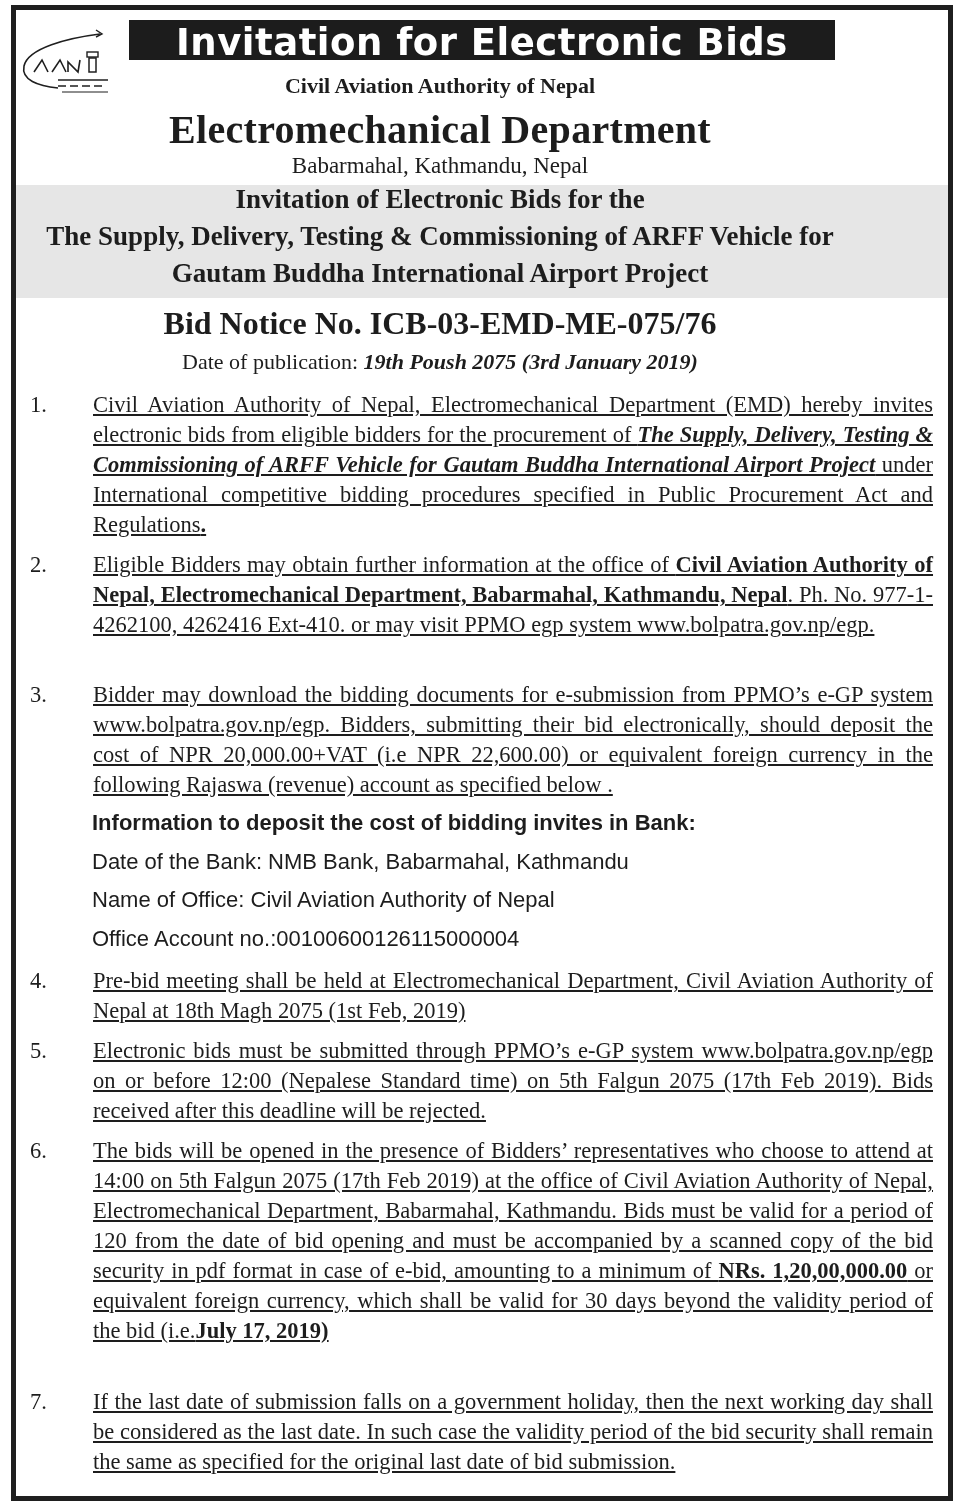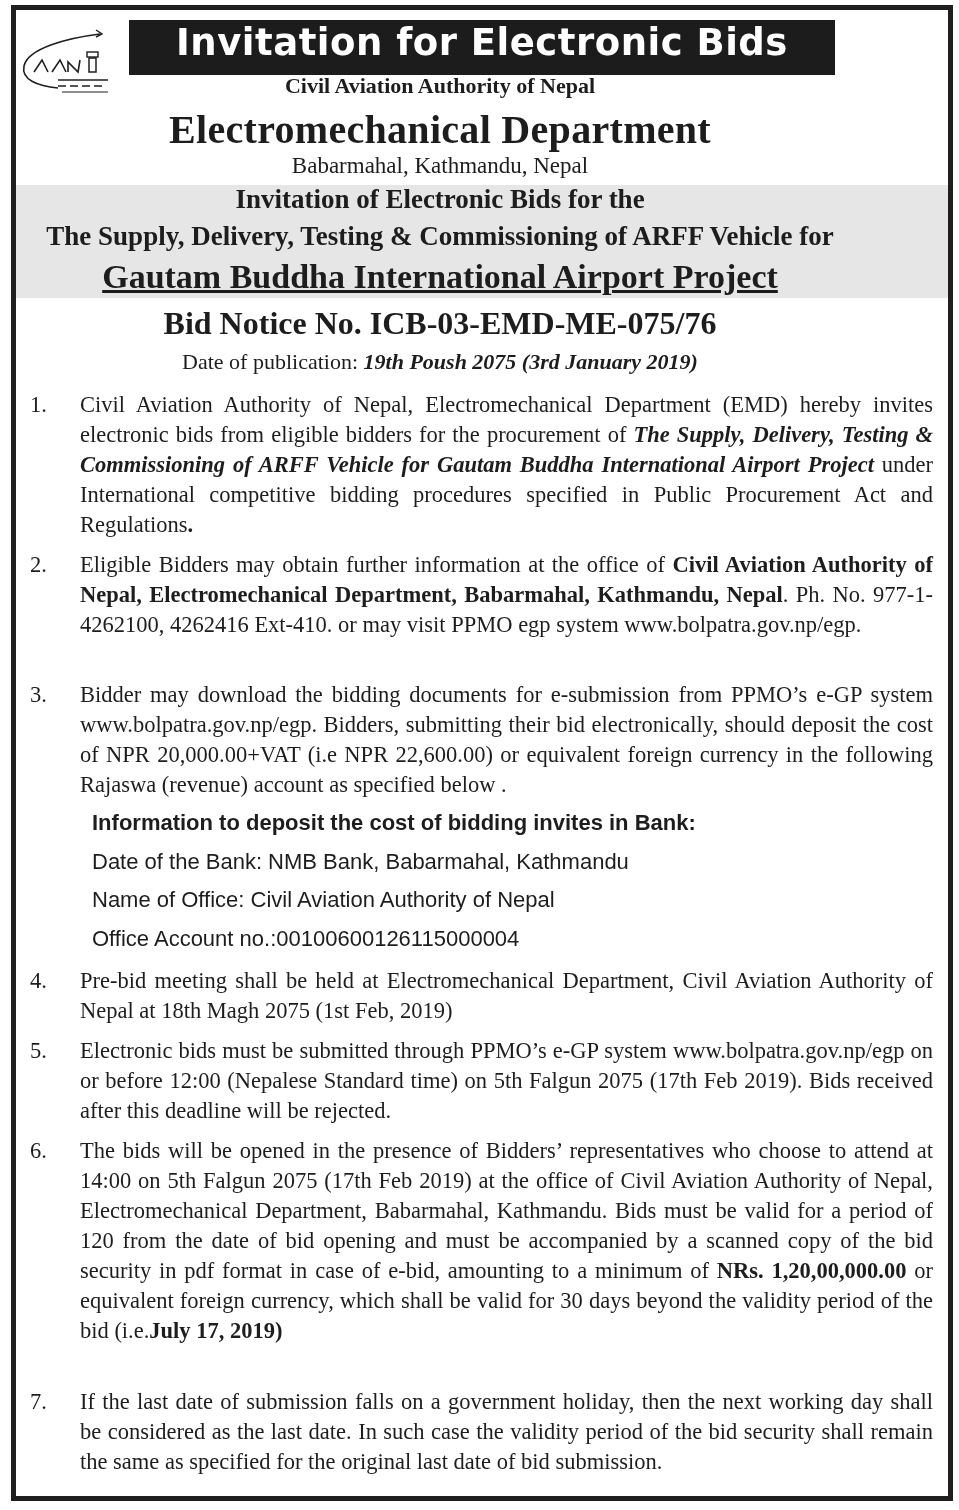--- a/index.html
+++ b/index.html
@@ -1,38 +1,38 @@
 <!DOCTYPE html>
 <html><head>
 <meta charset="utf-8">
 <style>
   html, body { margin: 0; padding: 0; background: #ffffff; }
   body { width: 959px; height: 1510px; position: relative; overflow: hidden;
          font-family: "Liberation Serif", serif; color: #1d1d1d; }
   .frame { position: absolute; left: 11px; top: 5px; width: 932px; height: 1486px;
            border: 5px solid #1f1f1f; }
   .logo { position: absolute; left: 18px; top: 22px; width: 96px; height: 76px; }
-  .banner { position: absolute; left: 129px; top: 20px; width: 706px; height: 55px;
+  .banner { position: absolute; left: 129px; top: 20px; width: 706px; height: 40px;
             background: #1c1c1c; color: #ffffff; text-align: center;
             font-family: "DejaVu Sans", sans-serif; font-weight: bold; font-size: 37px;
             line-height: 45px; letter-spacing: 0.5px; }
   .c { position: absolute; left: 16px; width: 848px; text-align: center; }
   .org { top: 73px; font-weight: bold; font-size: 22px; }
   .dept { top: 106px; font-weight: bold; font-size: 40px; letter-spacing: 0.3px; }
   .addr { top: 153px; font-size: 23px; }
   .band { position: absolute; left: 16px; top: 185px; width: 932px; height: 113px; background: #e6e6e6; }
   .t1 { top: 184px; font-weight: bold; font-size: 27px; }
   .t2 { top: 221px; font-weight: bold; font-size: 27px; }
-  .t3 { top: 258px; font-weight: bold; font-size: 34px; text-decoration: underline; }
+  .t3 { top: 258px; font-weight: bold; font-size: 27px; }
   .notice { top: 305px; font-weight: bold; font-size: 32px; }
   .pub { top: 349px; font-size: 22px; }
   .pub b { font-weight: bold; font-style: italic; }
   .item { position: absolute; left: 30px; width: 903px; font-size: 22.5px; line-height: 30px; }
   .num { position: absolute; left: 0; top: 0; }
-  .txt { margin-left: 50px; text-align: justify; text-align-last: left; }
+  .txt { margin-left: 63px; text-align: justify; text-align-last: left; text-decoration: underline; }
   .bank { position: absolute; left: 92px; font-family: "Liberation Sans", sans-serif; font-size: 22px; }
   .bank.h { font-weight: bold; }
 </style>
 </head>
 <body>
 
 <div class="frame"></div>
 
 <svg class="logo" viewBox="0 0 96 76">
   <path d="M82 12 C 50 16, 10 26, 6 44 C 3 58, 20 64, 40 66" fill="none" stroke="#1f1f1f" stroke-width="1.6"></path>

